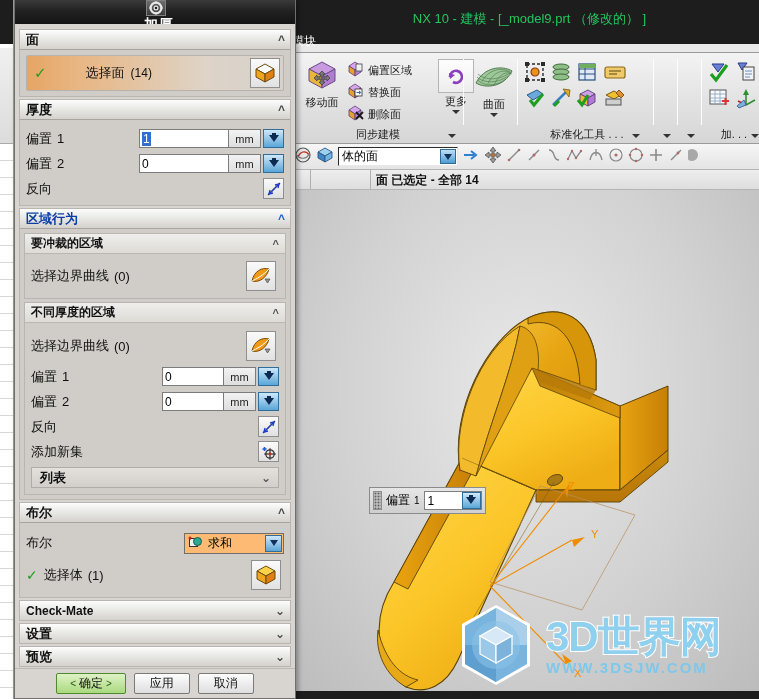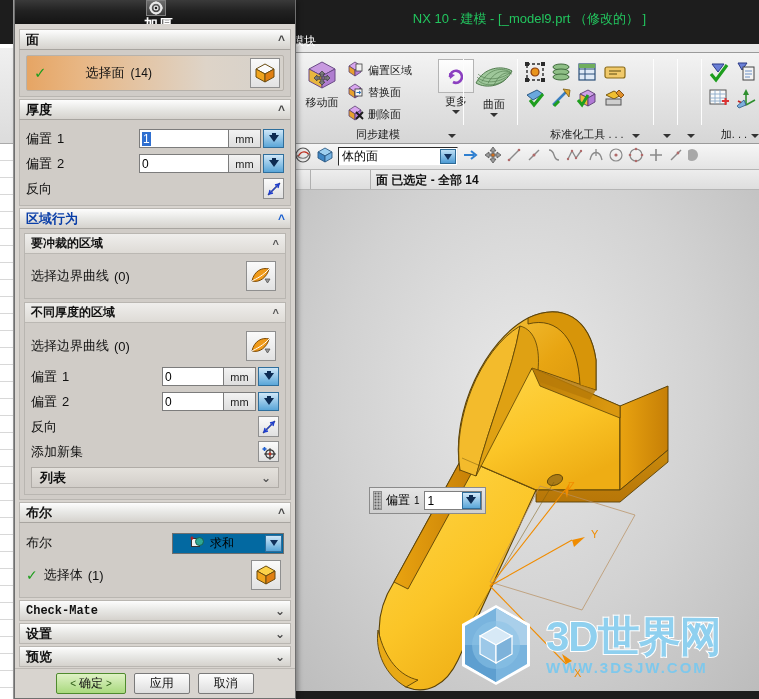--- a/index.html
+++ b/index.html
@@ -302,39 +302,39 @@
 
   .listbar {
     height: 21px; margin-top: 4px; border: 1px solid #b0aca7;
     background: linear-gradient(#e4e1dc,#d2cec9);
     display: flex; align-items: center; padding-left: 8px;
   }
   .listbar .lt { font-size: 13px; font-weight: bold; color: #111; text-align: center; }
   .listbar .chev { margin-left: auto; margin-right: 7px; color: #555; font-weight: bold; }
 
   .combo {
-    width: 112px; height: 21px; background: #0369a1; border: 1px solid #6f6f6f;
-    display: flex; align-items: center; position: relative; padding-left: 17px;
+    width: 100px; height: 21px; background: #fdba74; border: 1px solid #6f6f6f;
+    display: flex; align-items: center; position: relative; padding-left: 3px;
     font-size: 12px; gap: 4px;
   }
   .combo .cbarrow {
     position: absolute; right: 1px; top: 1px; width: 17px; height: 17px;
     background: linear-gradient(#cfe7f8,#5aa6d8);
     border: 1px solid #2f6e9b;
     display: flex; align-items: center; justify-content: center;
   }
 
   .collapsed-hdr {
     height: 21px; display: flex; align-items: center;
     background: linear-gradient(#fdfdfd, #e7e7e4 50%, #d5d2cd);
     border: 1px solid #b9b6b1; padding-left: 6px; margin-top: 2px;
   }
   .collapsed-hdr .st { font-size: 13px; font-weight: bold; color: #111; }
   .collapsed-hdr .chev { margin-left: auto; margin-right: 5px; color: #4a4a4a; font-weight: bold; }
-  .collapsed-hdr.mono .st { font-family: Liberation Mono, monospace; font-size: 12px; }
+  .collapsed-hdr.mono .st { font-family: Liberation Sans, sans-serif; font-size: 12px; }
 
   .dlg-footer {
     position: absolute; left: 0; right: 0; bottom: 0; height: 30px;
     background: #d8d4cf; border-top: 1px solid #bdb9b4;
     display: flex; align-items: center; justify-content: center; gap: 8px;
   }
   .btn {
     height: 21px; min-width: 56px; padding: 0 10px;
     border: 1px solid #7a7a7a; border-radius: 2px;
     background: linear-gradient(#fdfdfd,#dedede);

